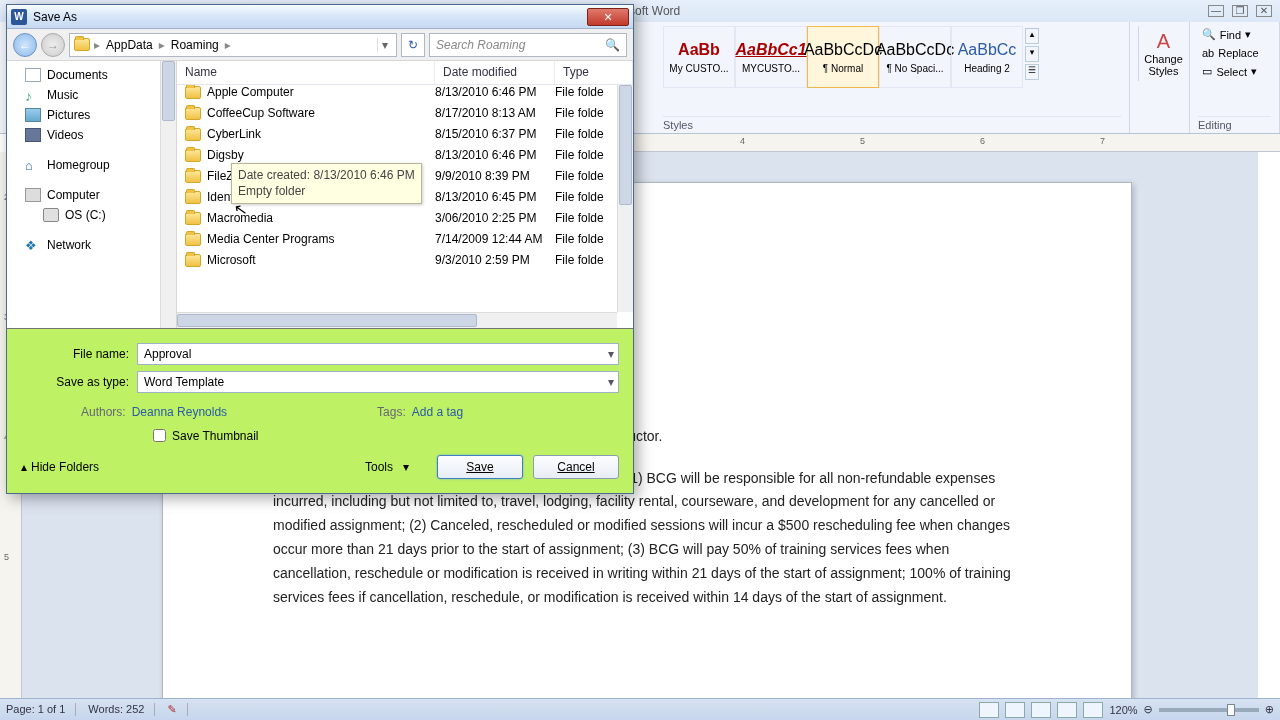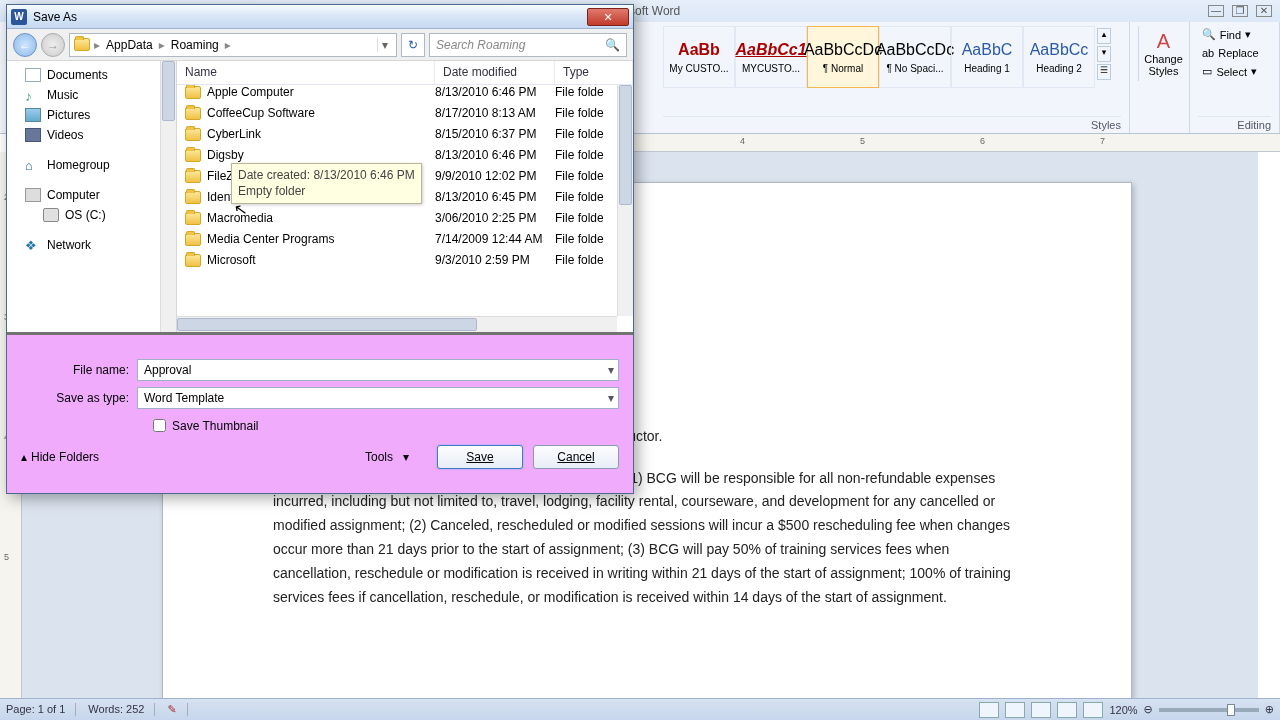--- a/index.html
+++ b/index.html
@@ -5,21 +5,21 @@
 * { box-sizing: border-box; margin: 0; padding: 0; }
 body { font-family: "Segoe UI", Tahoma, sans-serif; font-size: 12px; background: #e8ecf0; width: 1280px; height: 720px; overflow: hidden; position: relative; }
 
 
 .word-app { position: absolute; top: 0; left: 0; right: 0; bottom: 0; background: #fff; }
 .word-title { height: 22px; background: linear-gradient(#e6effa,#dce8f7); display: flex; align-items: center; justify-content: center; color: #555; font-size: 12px; position: relative; }
 .word-title .win-controls { position: absolute; right: 8px; display: flex; gap: 8px; }
 .word-title .win-controls span { width: 16px; height: 12px; border: 1px solid #888; display: inline-block; font-size: 10px; text-align: center; line-height: 10px; }
 .ribbon { height: 112px; border-bottom: 1px solid #b6c4d8; background: #f2f6fc; display: flex; }
 .ribbon-group { border-right: 1px solid #cfd8e6; padding: 4px 8px 2px; display: flex; flex-direction: column; justify-content: space-between; }
-.ribbon-group .group-label { text-align: right; color: #556; font-size: 11px; padding-top: 2px; border-top: 1px solid #e0e7f2; }
+.ribbon-group .group-label { text-align: left; color: #556; font-size: 11px; padding-top: 2px; border-top: 1px solid #e0e7f2; }
 .styles-row { display: flex; gap: 0; align-items: flex-start; }
 .style-box { width: 72px; height: 62px; border: 1px solid #e1e8f3; display: flex; flex-direction: column; align-items: center; justify-content: center; padding: 2px; text-align: center; font-size: 10px; }
 .style-box.selected { border: 1px solid #f6b84e; background: #fff6dc; }
 .style-box .preview { font-size: 16px; margin-bottom: 4px; }
 .style-box .preview.red { color: #aa0000; font-weight: bold; }
 .style-box .preview.reditalic { color: #aa0000; font-style: italic; text-decoration: underline; font-weight: bold; }
 .style-box .preview.blue { color: #2a5aa8; }
 .change-styles { width: 50px; text-align: center; font-size: 11px; display: flex; flex-direction: column; align-items: center; justify-content: center; border-left: 1px solid #cfd8e6; padding: 4px; }
 .editing-col { display: flex; flex-direction: column; gap: 2px; font-size: 11px; }
 .editing-col div { display: flex; align-items: center; gap: 4px; padding: 2px 4px; }
@@ -78,21 +78,21 @@
 .frow .fdate { width: 120px; }
 .frow .ftype { flex: 1; }
 .folder-icon { width: 16px; height: 13px; background: linear-gradient(#fce79a,#f1c246); border: 1px solid #d4a825; border-radius: 2px; position: relative; }
 .folder-icon:before { content: ""; position: absolute; top: -3px; left: 0; width: 7px; height: 3px; background: #f1c246; border: 1px solid #d4a825; border-bottom: none; border-radius: 2px 2px 0 0; }
 .tooltip { position: absolute; top: 102px; left: 54px; background: #ffffe1; border: 1px solid #b8b59a; padding: 4px 6px; font-size: 12px; color: #444; line-height: 1.3; box-shadow: 1px 1px 3px rgba(0,0,0,0.2); }
 .vscroll { position: absolute; right: 0; top: 24px; bottom: 16px; width: 16px; background: #f0f0f0; border-left: 1px solid #ddd; }
 .vscroll .thumb { position: absolute; top: 0; left: 1px; right: 1px; height: 120px; background: #cdd6e4; border: 1px solid #aeb9cd; border-radius: 2px; }
 .hscroll { position: absolute; bottom: 0; left: 0; right: 16px; height: 16px; background: #f0f0f0; border-top: 1px solid #ddd; }
 .hscroll .thumb { position: absolute; left: 0; top: 1px; bottom: 1px; width: 300px; background: #cdd6e4; border: 1px solid #aeb9cd; border-radius: 2px; }
 
-.bottom { padding: 24px 14px; background: #f0abfc; border-top: 3px solid #737373; }
+.bottom { padding: 14px 14px; background: #bef264; border-top: 1px solid #737373; }
 .field-row { display: flex; align-items: center; margin-bottom: 6px; }
 .field-row label { width: 116px; text-align: right; padding-right: 8px; font-size: 12px; }
 .field-row .combo { flex: 1; height: 22px; border: 1px solid #9fb0c7; background: #fff; display: flex; align-items: center; padding: 0 6px; font-size: 12px; position: relative; }
 .field-row .combo .arrow { position: absolute; right: 4px; color: #556; }
 .meta-row { display: flex; gap: 40px; padding: 6px 0 6px 60px; font-size: 12px; }
 .meta-row .mlabel { color: #667; margin-right: 6px; }
 .meta-row .mval { color: #2a5aa8; }
 .thumb-row { padding: 4px 0 4px 132px; font-size: 12px; display: flex; align-items: flex-start; gap: 6px; }
 .thumb-row input { width: 13px; height: 13px; }
 .button-row { display: flex; align-items: center; padding-top: 8px; }
@@ -141,24 +141,20 @@
           </div>
           <div class="style-box selected">
             <div class="preview ">AaBbCcDc</div>
             <div>¶ Normal</div>
           </div>
           <div class="style-box">
             <div class="preview ">AaBbCcDc</div>
             <div>¶ No Spaci...</div>
           </div>
           <div class="style-box">
-            <div class="preview blue">AaBbC</div>
-            <div>Heading 1</div>
-          </div>
-          <div class="style-box">
             <div class="preview blue">AaBbCc</div>
             <div>Heading 2</div>
           </div>
           <div style="width: 18px; display: flex; flex-direction: column; justify-content: center; gap: 2px; padding: 2px;">
             <div style="border:1px solid #bcd;height:16px;text-align:center;font-size:9px">▴</div>
             <div style="border:1px solid #bcd;height:16px;text-align:center;font-size:9px">▾</div>
             <div style="border:1px solid #bcd;height:16px;text-align:center;font-size:9px">☰</div>
           </div>
         </div>
       <div class="group-label">Styles</div>
@@ -330,21 +326,21 @@
               <span>Digsby</span>
             </div>
             <div class="fdate">8/13/2010 6:46 PM</div>
             <div class="ftype">File folde</div>
           </div>
           <div class="frow">
             <div class="fname">
               <span class="folder-icon"></span>
               <span>FileZilla</span>
             </div>
-            <div class="fdate">9/9/2010 12:02 PM</div>
+            <div class="fdate">9/9/2010 8:39 PM</div>
             <div class="ftype">File folde</div>
           </div>
           <div class="frow">
             <div class="fname">
               <span class="folder-icon"></span>
               <span>Identities</span>
             </div>
             <div class="fdate">8/13/2010 6:45 PM</div>
             <div class="ftype">File folde</div>
           </div>
@@ -394,20 +390,24 @@
         <span class="arrow">▾</span>
       </div>
     </div>
     <div class="field-row">
       <label>Save as type:</label>
       <div class="combo">
         <span>Word Template</span>
         <span class="arrow">▾</span>
       </div>
     </div>
+    <div class="meta-row">
+      <div><span class="mlabel">Authors:</span><span class="mval">Deanna Reynolds</span></div>
+      <div style="margin-left:110px"><span class="mlabel">Tags:</span><span class="mval">Add a tag</span></div>
+    </div>
     <div class="thumb-row">
       <input type="checkbox" style="">
       <span>Save Thumbnail</span>
     </div>
     <div class="button-row">
       <div class="hide-folders">
         <span>▴</span>
         <span>Hide Folders</span>
       </div>
       <div class="gap"></div>

